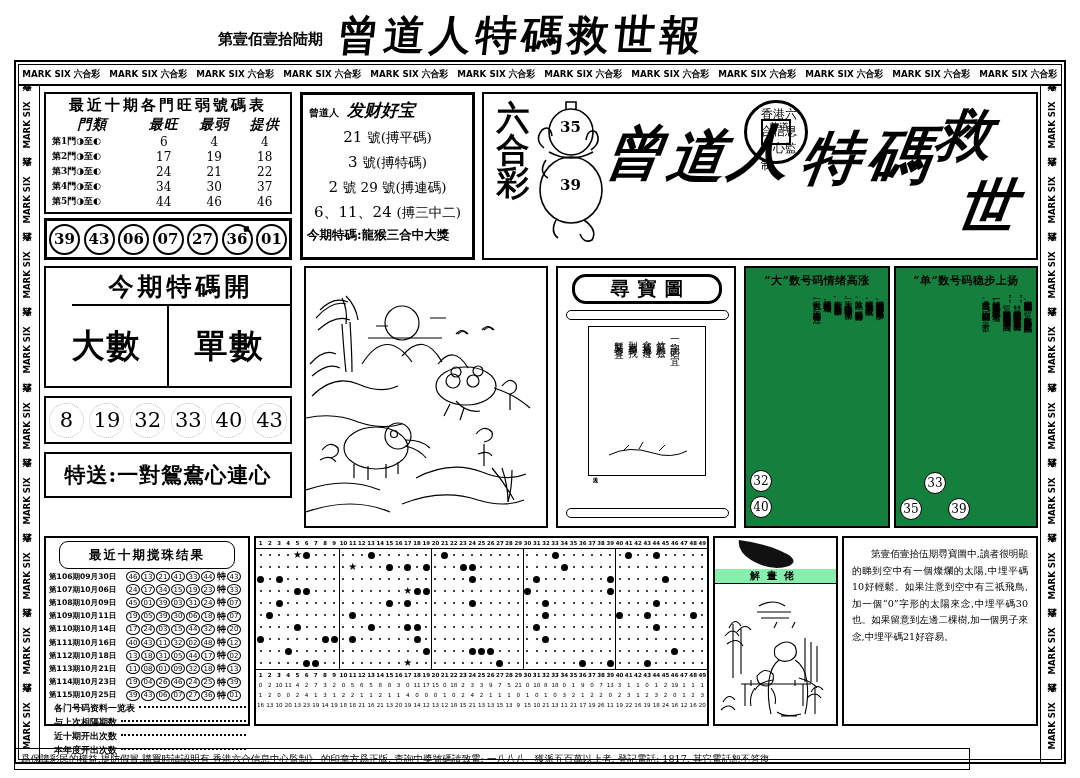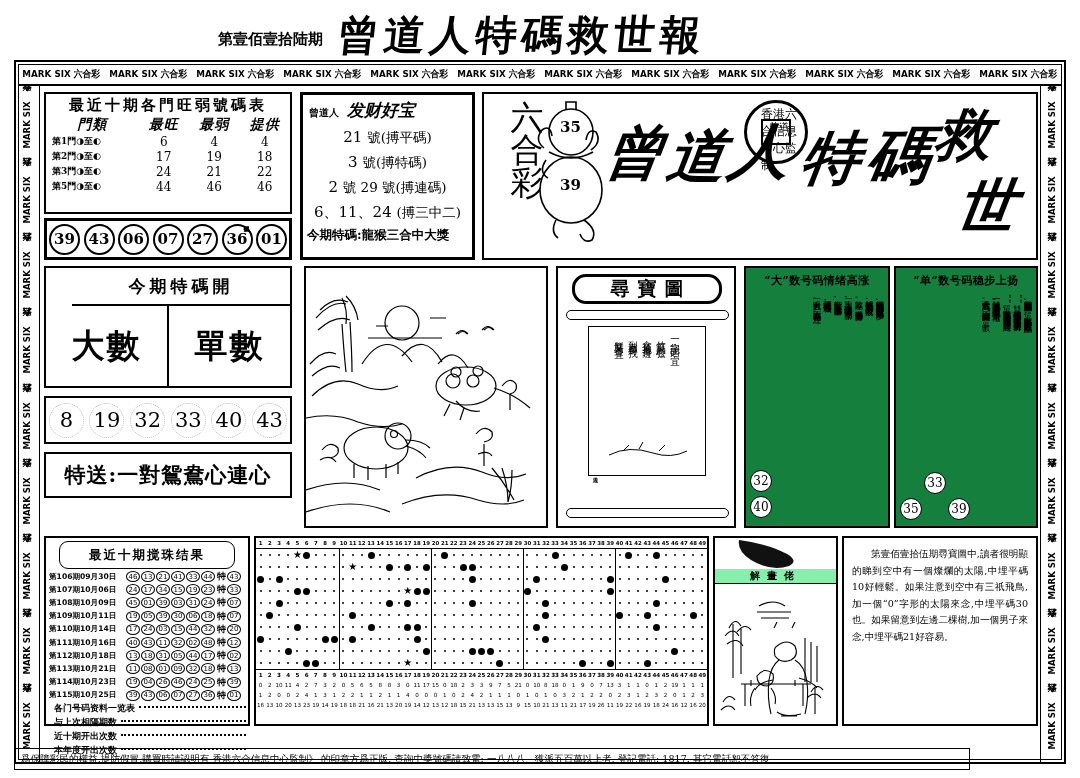--- a/index.html
+++ b/index.html
@@ -93,43 +93,43 @@
   .lk-head { font-size:10px; padding:4px 0 0 6px; font-weight:bold; }
   .lk-head b { font-size:17px; margin-left:8px; font-style:italic; }
   .lk-line { text-align:center; font-size:13.5px; margin-top:6px; }
   .lk-line .num { font-size:15px; }
   .lk-foot { font-size:12.5px; font-weight:bold; padding:5px 0 0 4px; }
 
   
   #banner { left:482px; top:92px; width:556px; height:168px; border:2px solid #000; overflow:hidden; }
   .bn-lotto {
     position:absolute; left:6px; top:8px; width:46px;
-    font-size:33px; font-weight:normal; line-height:.98;
-    font-family:"DejaVu Serif","Liberation Serif",serif; text-align:center;margin-left:14px;
+    font-size:33px; font-weight:bold; line-height:.98;
+    font-family:"DejaVu Serif","Liberation Serif",serif; text-align:center;
   }
   .bn-gourd { position:absolute; left:52px; top:4px; }
   .bn-gnum { position:absolute; font-size:15px; font-weight:bold; font-family:"DejaVu Serif","Liberation Serif",serif; }
   .bn-calli {
     position:absolute; left:122px; top:2px; width:430px; height:164px;
     font-family:"DejaVu Serif","Liberation Serif",serif;
     font-weight:bold; color:#000;
   }
   .bn-calli span { position:absolute; font-style:italic; transform:skewX(-8deg); }
   .bn-seal {
     position:absolute; left:260px; top:6px; width:64px; height:64px;
     border-radius:50%; border:3px solid #000;
     display:flex; align-items:center; justify-content:center;
   }
   .bn-seal .sl-in { width:30px; height:26px; border:2px solid #000; font-size:10px; text-align:right; line-height:11px; }
   .bn-seal .sl-txt { position:absolute; font-size:12px; font-weight:normal; }
 
   
   #today { left:44px; top:266px; width:248px; height:122px; }
   .td-head { height:38px; border-bottom:2px solid #000; display:flex; align-items:center; justify-content:center;
-             font-size:17px; font-weight:bold; letter-spacing:4px; font-family:"DejaVu Serif","Liberation Serif",serif;margin-left:26px; }
+             font-size:25px; font-weight:bold; letter-spacing:4px; font-family:"DejaVu Serif","Liberation Serif",serif;margin-left:26px; }
   .td-body { display:flex; height:80px; }
   .td-cell { flex:1; display:flex; align-items:center; justify-content:center;
              font-size:33px; font-weight:bold; letter-spacing:2px; font-family:Liberation Sans, sans-serif; }
   .td-cell.first { border-right:2px solid #000; }
 
   #numstrip { left:44px; top:396px; width:248px; height:48px; border:2px solid #000;
               display:flex; align-items:center; justify-content:space-around; }
   .ns-n { font-size:21px; font-family:"DejaVu Serif","Liberation Serif",serif;
           width:35px; height:35px; border-radius:50%; border:1px dotted #bbb;
           display:flex; align-items:center; justify-content:center; }
@@ -296,20 +296,26 @@
             <td class="lbl">第2門◑至◐</td>
             <td class="">17</td>
             <td class="">19</td>
             <td class="">18</td>
           </tr>
           <tr>
             <td class="lbl">第3門◑至◐</td>
             <td class="">24</td>
             <td class="">21</td>
             <td class="">22</td>
+          </tr>
+          <tr>
+            <td class="lbl">第4門◑至◐</td>
+            <td class="">34</td>
+            <td class="">30</td>
+            <td class="">37</td>
           </tr>
           <tr>
             <td class="lbl">第5門◑至◐</td>
             <td class="">44</td>
             <td class="">46</td>
             <td class="">46</td>
           </tr>
         </tbody>
     </table>
   </div>

